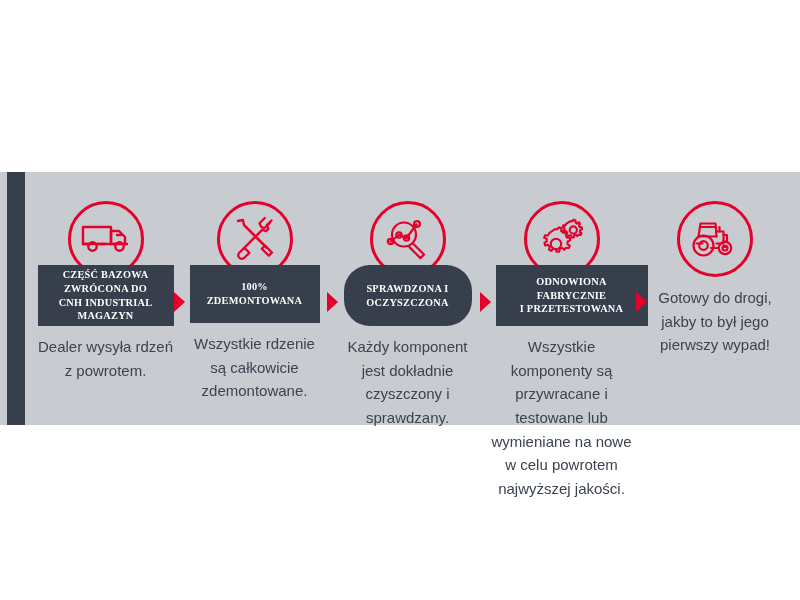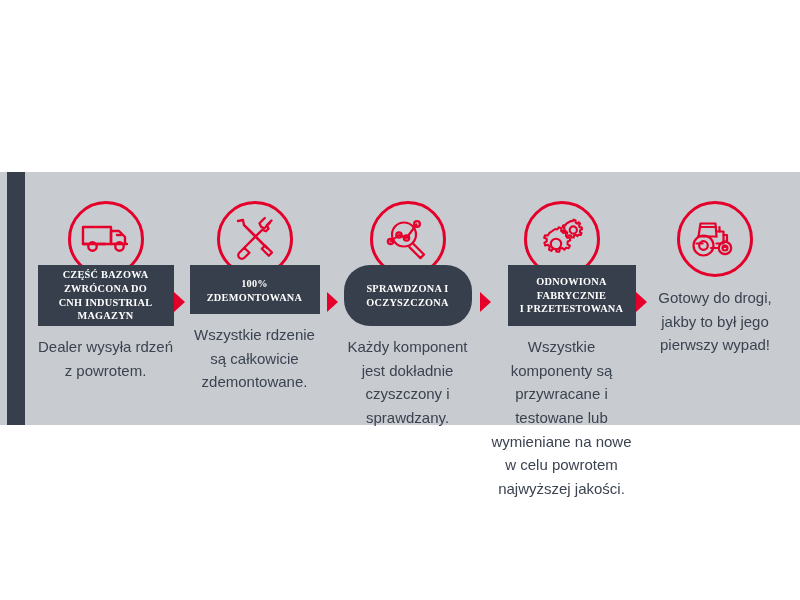--- a/index.html
+++ b/index.html
@@ -86,23 +86,23 @@
     line-height: 1.35;
     letter-spacing: 0.25px;
     text-transform: uppercase;
     position: relative;
     z-index: 2;
     display: flex;
     align-items: center;
     justify-content: center;
   }
   .step-1 .title-box { width: 136px; height: 61px; }
-  .step-2 .title-box { width: 130px; height: 49px; align-items: flex-end; }
+  .step-2 .title-box { width: 130px; height: 58px; }
   .step-3 .title-box { width: 128px; height: 61px; border-radius: 26px; }
-  .step-4 .title-box { width: 128px; height: 61px; margin-left: 20px; }
+  .step-4 .title-box { width: 152px; height: 61px; margin-left: 20px; }
   .step-5 .title-box { width: 136px; height: 61px; }
 
   .title-box span { display: block; }
 
   .step-body {
     margin-top: 9px;
     text-align: center;
     color: #3b4350;
     font-family: "Liberation Sans", sans-serif;
     font-size: 15px;

